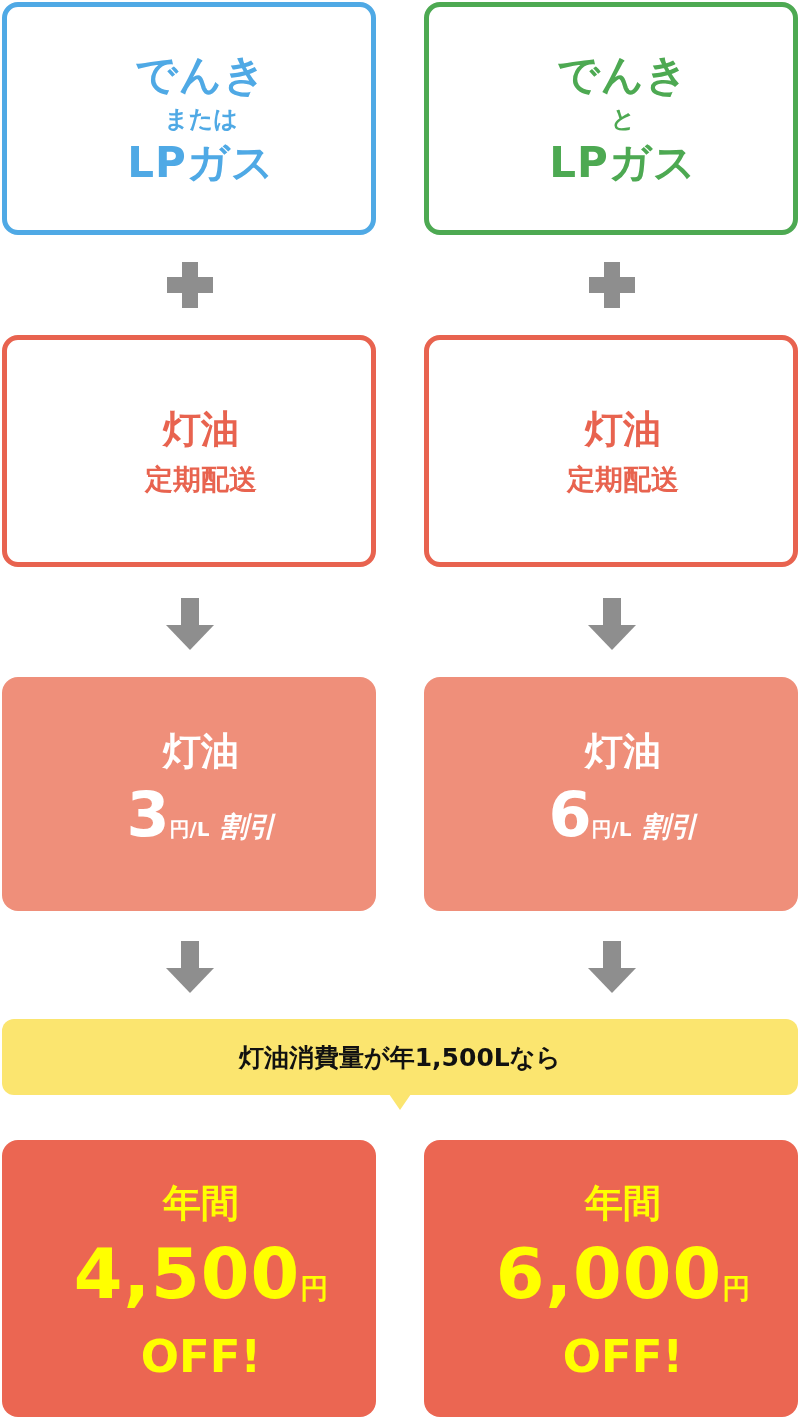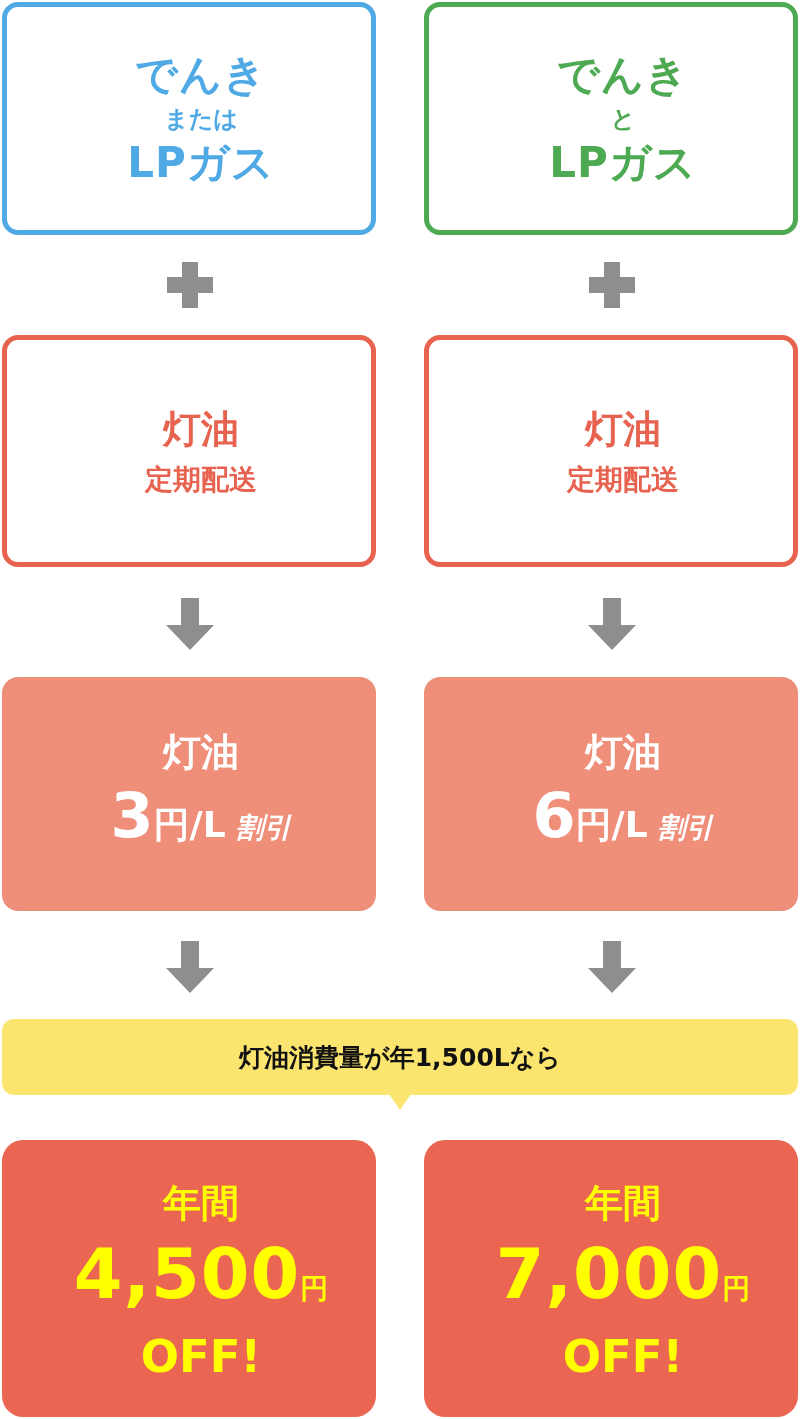--- a/index.html
+++ b/index.html
@@ -26,38 +26,38 @@
   
   .row2 { top: 335px; height: 232px; border: 5px solid #E8634F; color: #E8634F; background:#fff; }
   .row2 .big   { font-size: 38px; line-height: 58px; }
   .row2 .small { font-size: 28px; line-height: 44px; font-family: Liberation Serif, serif; }
 
   
   .row3 { top: 677px; height: 234px; background: #EF8F7A; color: #ffffff; }
   .row3 .big { font-size: 38px; line-height: 56px; }
   .row3 .rate { display: flex; align-items: baseline; line-height: 72px; }
   .row3 .rate .num { font-size: 62px; }
-  .row3 .rate .unit { font-size: 36px; margin-right: 10px; }
+  .row3 .rate .unit { font-size: 20px; margin-right: 10px; }
   .row3 .rate .word { font-size: 28px; font-style: italic; }
 
   
   .bubble {
     position: absolute; left: 2px; top: 1019px; width: 796px; height: 76px;
     background: #FBE56F; border-radius: 12px;
     display: flex; align-items: center; justify-content: center;
     color: #111; font-size: 25px; font-weight: bold;
   }
   .bubble-tail {
     position: absolute; left: 389px; top: 1094px; width: 0; height: 0;
     border-left: 11px solid transparent; border-right: 11px solid transparent;
     border-top: 16px solid #FBE56F;
   }
 
   
-  .row4 { top: 1140px; height: 277px; background: #EB6652; color: #FFFF00; border-radius: 21px; }
+  .row4 { top: 1140px; height: 277px; background: #EB6652; color: #FFFF00; }
   .row4 .big { font-size: 38px; line-height: 56px; }
   .row4 .amount { display: flex; align-items: baseline; line-height: 86px; }
   .row4 .amount .num { font-size: 70px; letter-spacing: 1px; }
   .row4 .amount .unit { font-size: 28px; }
   .row4 .off { font-size: 45px; line-height: 50px; }
 
   
   .plus { position: absolute; width: 46px; height: 46px; }
   .plus::before, .plus::after { content: ""; position: absolute; background: #8E8E8E; }
   .plus::before { left: 15px; top: 0; width: 16px; height: 46px; }
@@ -141,17 +141,17 @@
   <div class="big">年間</div>
   <div class="amount">
     <span class="num">4,500</span>
     <span class="unit">円</span>
   </div>
   <div class="off">OFF!</div>
 </div>
 <div class="box row4 col-right">
   <div class="big">年間</div>
   <div class="amount">
-    <span class="num">7,000</span>
+    <span class="num">6,000</span>
     <span class="unit">円</span>
   </div>
   <div class="off">OFF!</div>
 </div>
 
 </body></html>

